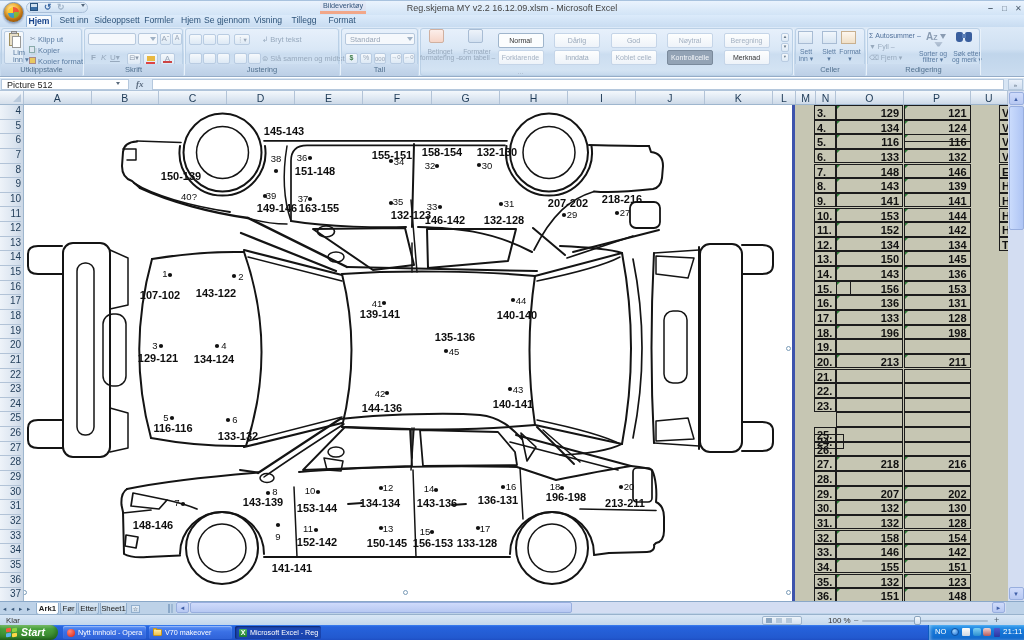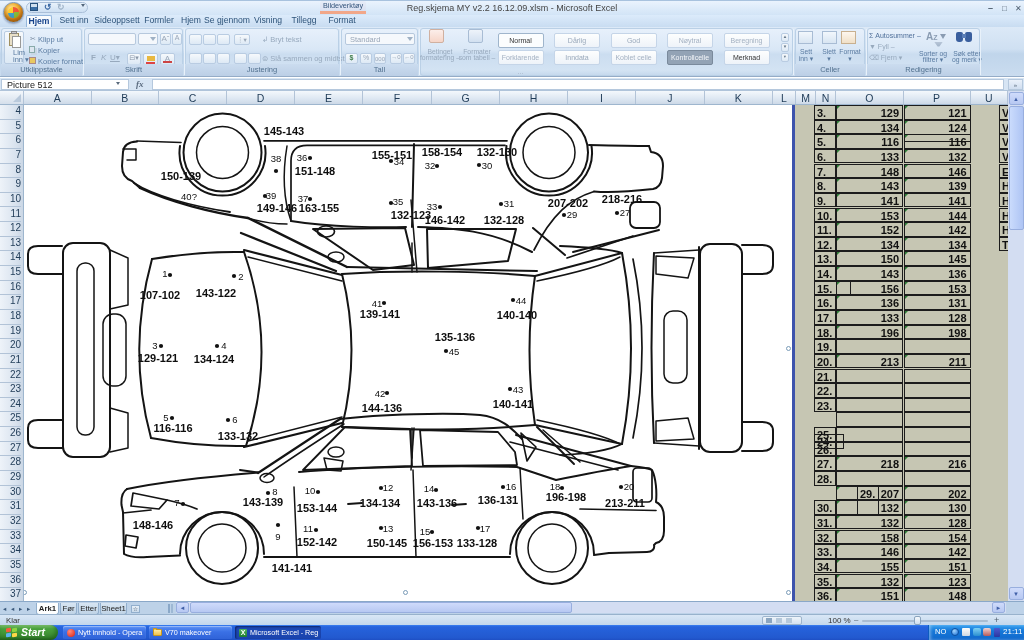--- a/index.html
+++ b/index.html
@@ -568,21 +568,21 @@
   </div>
 <div class="dc" style="left:814px;top:471.0px;width:21.5px;height:14.6px">
     <span class="dl">28.</span>
   </div>
 <div class="dc" style="left:836px;top:471.0px;width:67px;height:14.6px">
     <span class="dv"></span>
   </div>
 <div class="dc" style="left:903.5px;top:471.0px;width:67px;height:14.6px">
     <span class="dv"></span>
   </div>
-<div class="dc" style="left:857px;top:485.6px;width:21.5px;height:29px">
+<div class="dc" style="left:814px;top:485.6px;width:21.5px;height:29px">
     <span class="dl">29.</span>
   </div>
 <div class="dc" style="left:836px;top:485.6px;width:67px;height:14.6px">
     <i class="gt"></i>
     <span class="dv">207</span>
   </div>
 <div class="dc" style="left:903.5px;top:485.6px;width:67px;height:14.6px">
     <i class="gt"></i>
     <span class="dv">202</span>
   </div>

